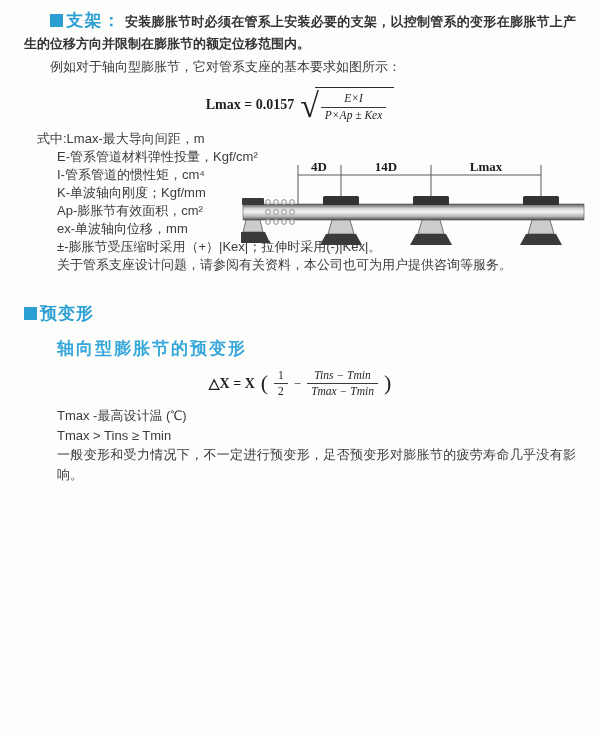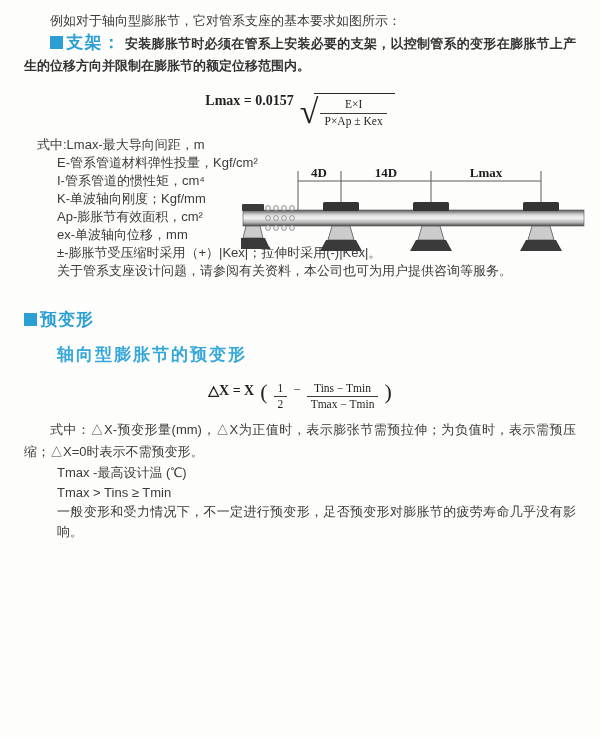--- a/index.html
+++ b/index.html
@@ -20,32 +20,32 @@
   .para{margin:0;line-height:22px;text-indent:2em;text-align:justify;}
   .para.tight{margin-bottom:1px;}
   .sq{
     display:inline-block;width:13px;height:13px;background:#2b9fd4;
     margin-right:3px;vertical-align:-1px;
   }
   .sec-inline-title{color:#2b9fd4;font-size:17px;font-weight:bold;letter-spacing:1px;}
   .bold-run{font-weight:bold;color:#333;}
   
   .formula{
-    display:flex;justify-content:center;align-items:flex-start;gap:6px;
+    display:flex;justify-content:center;align-items:center;gap:6px;
     font-family:"Liberation Serif",serif;color:#1f1f1f;
-    margin:16px 0 7px;
+    margin:9px 0 7px;
   }
   .fbold{font-weight:bold;font-size:14px;}
   .sqrt{display:inline-flex;align-items:center;}
   .rad{font-size:34px;font-weight:400;line-height:0.85;margin-right:-4px;transform:translateY(2px);}
   .radicand{border-top:1.5px solid #2a2a2a;padding:2px 8px 0 6px;}
   .frac{display:inline-flex;flex-direction:column;align-items:center;font-size:11.5px;line-height:1.2;}
   .frac .num{padding:0 4px 1px;}
   .frac .den{border-top:1px solid #3a3a3a;padding:1px 4px 0;}
-  .ital{}
+  .ital{font-style:italic;}
   .bigparen{font-size:22px;font-weight:400;line-height:1;transform:translateY(-1px);}
   
   .defs-wrap{position:relative;margin-top:2px;min-height:162px;}
   .def-line{margin-left:33px;line-height:18px;white-space:nowrap;}
   .def-line.lead{margin-left:13px;}
   .def-line.wide{white-space:normal;}
   .diagram{position:absolute;right:-10px;top:28px;}
   
   .sec-h{
     margin:10px 0 5px;font-size:17px;font-weight:bold;color:#2b9fd4;letter-spacing:1px;
@@ -56,23 +56,23 @@
   .item-line{margin-left:33px;line-height:19.5px;}
   .item-line.para-like{text-align:justify;}
   .dim-label{font-family:"Liberation Serif",serif;font-weight:bold;font-size:13px;fill:#1d1d1d;}
 </style>
 </head>
 <body>
 
 <div class="page">
 
 
+  <p class="para tight"><span class="sq"></span><span class="sec-inline-title">支架：</span> <span class="bold-run">安装膨胀节时必须在管系上安装必要的支架，以控制管系的变形在膨胀节上产生的位移方向并限制在膨胀节的额定位移范围内。</span></p>
+
   <p class="para">例如对于轴向型膨胀节，它对管系支座的基本要求如图所示：</p>
-
-  <p class="para tight"><span class="sq"></span><span class="sec-inline-title">支架：</span> <span class="bold-run">安装膨胀节时必须在管系上安装必要的支架，以控制管系的变形在膨胀节上产生的位移方向并限制在膨胀节的额定位移范围内。</span></p>
 
   <div class="formula">
     <span class="fbold">Lmax = 0.0157</span>
     <span class="sqrt">
       <span class="rad">√</span>
       <span class="radicand">
         <span class="frac ital">
           <span class="num">E×I</span>
           <span class="den">P×Ap ± Kex</span>
         </span>
@@ -164,19 +164,18 @@
       <span class="den">2</span>
     </span>
     <span>−</span>
     <span class="frac ital">
       <span class="num">Tins − Tmin</span>
       <span class="den">Tmax − Tmin</span>
     </span>
     <span class="bigparen">)</span>
   </div>
 
-  <p class="para">式中：△X-预变形量(mm)，△X为正值时，表示膨张节需预拉伸；为负值时，表示需预压缩；△X=0时表示不需预变形。</p>
 
   <div class="item-line">Tmax -最高设计温 (℃)</div>
   <div class="item-line">Tmax &gt; Tins ≥ Tmin</div>
   <div class="item-line para-like">一般变形和受力情况下，不一定进行预变形，足否预变形对膨胀节的疲劳寿命几乎没有影响。</div>
 
 </div>
 
 </body></html>

